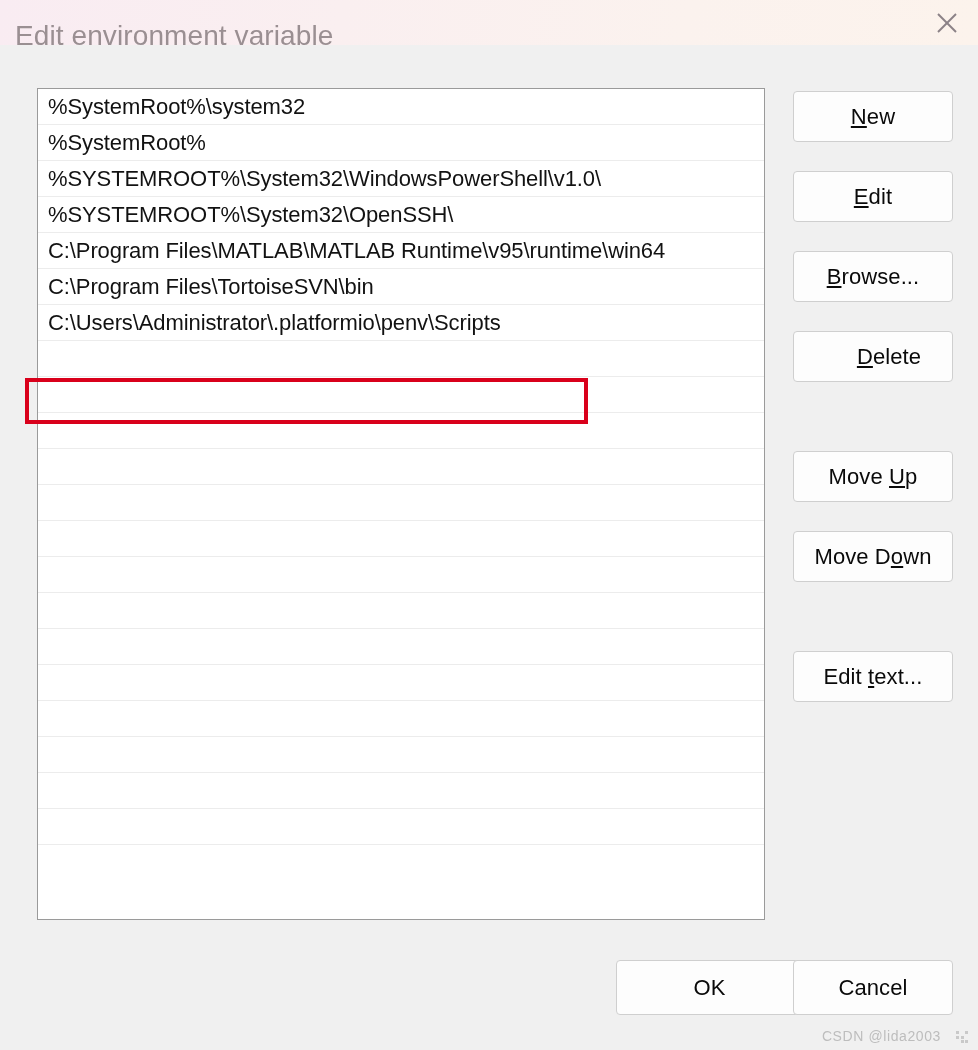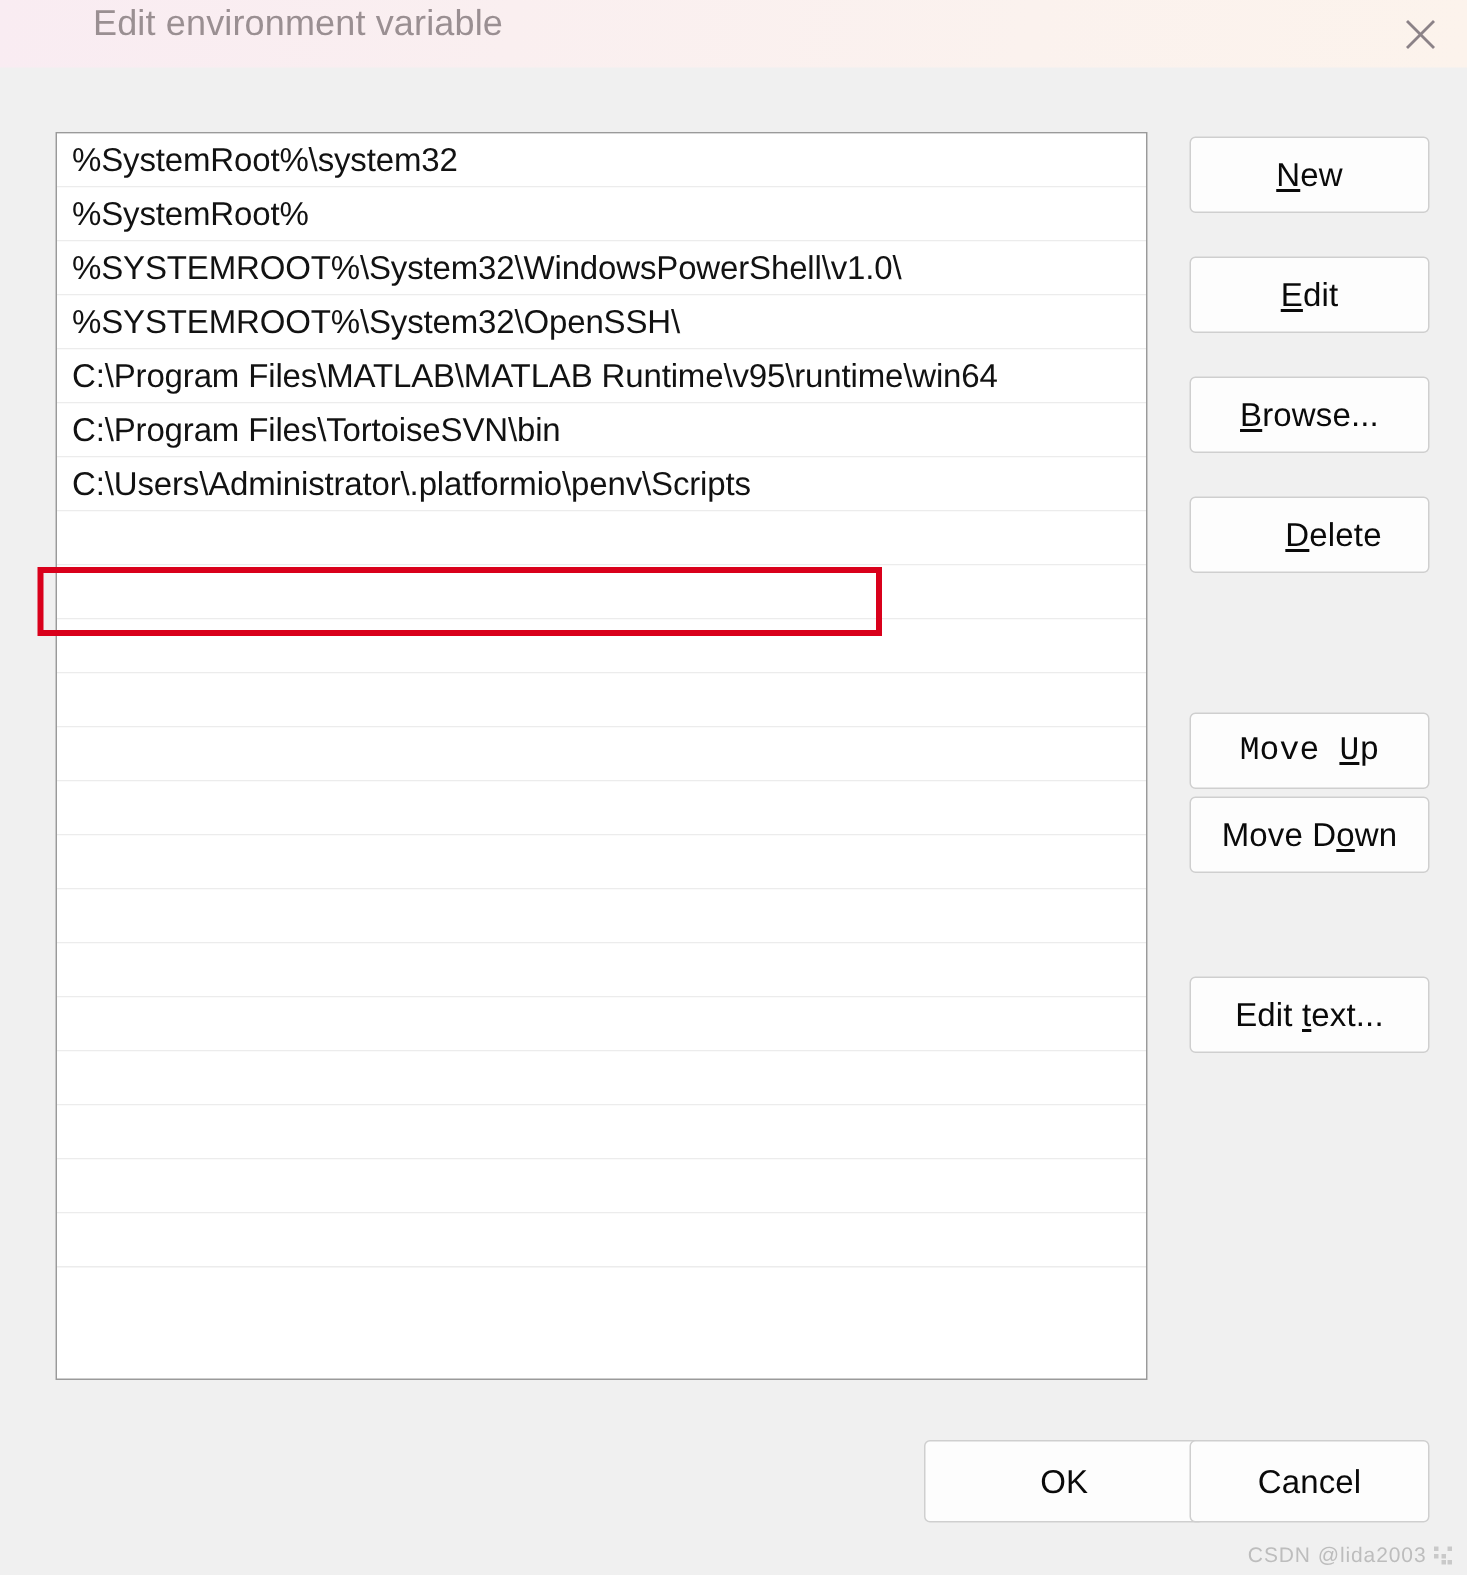--- a/index.html
+++ b/index.html
@@ -28,26 +28,25 @@
     position: absolute;
     left: 0;
     top: 0;
     width: 978px;
     height: 45px;
     background: linear-gradient(100deg, #f9ecf2 0%, #faeff0 35%, #fbf2ee 70%, #fcf3ec 100%);
   }
   .titlebar-text {
     position: absolute;
     left: 15px;
-    top: 2px;
-    font-size: 24px;
+    top: 20px;
+    font-size: 28px;
     color: #9a8f92;
     letter-spacing: 0.1px;
     white-space: nowrap;
-    margin-left: 47px;
   }
   .close-btn {
     position: absolute;
     right: 0px;
     top: 0px;
     width: 62px;
     height: 45px;
     display: flex;
     align-items: center;
     justify-content: center;
@@ -115,21 +114,21 @@
     cursor: pointer;
     letter-spacing: 0.1px;
     white-space: nowrap;
   }
   .btn .acc { text-decoration: underline; text-underline-offset: 2px; }
 
   .btn-new       { left: 793px; top: 91px; }
   .btn-edit      { left: 793px; top: 171px; }
   .btn-browse    { left: 793px; top: 251px; }
   .btn-delete    { left: 793px; top: 331px; padding-left: 32px; }
-  .btn-moveup    { left: 793px; top: 475px; font-family: Liberation Mono, monospace; }
+  .btn-moveup    { left: 793px; top: 451px; }
   .btn-movedown  { left: 793px; top: 531px; }
   .btn-edittext  { left: 793px; top: 651px; }
 
   
   .btn-ok {
     position: absolute;
     left: 616px; top: 960px;
     width: 187px; height: 55px;
   }
   .btn-cancel {
@@ -138,21 +137,21 @@
     width: 160px; height: 55px; align-items: center;
   }
 
   
   .watermark {
     position: absolute;
     right: 10px;
     bottom: 6px;
     display: flex;
     align-items: flex-end;
-    gap: 5px;
+    gap: 15px;
   }
   .watermark-text {
     font-size: 14px;
     color: #bdbdbd;
     letter-spacing: 0.6px;
     white-space: nowrap;
   }
   .watermark-logo {
     display: grid;
     grid-template-columns: repeat(3, 3px);

